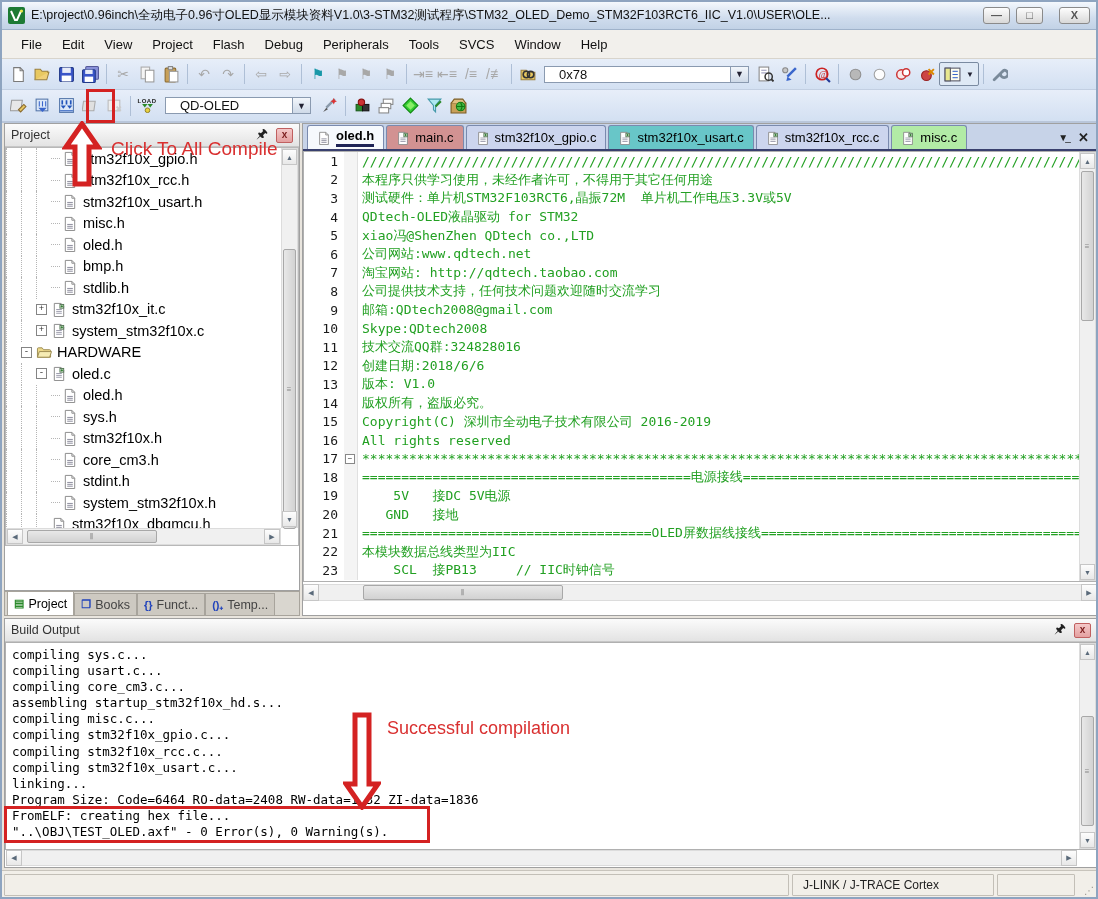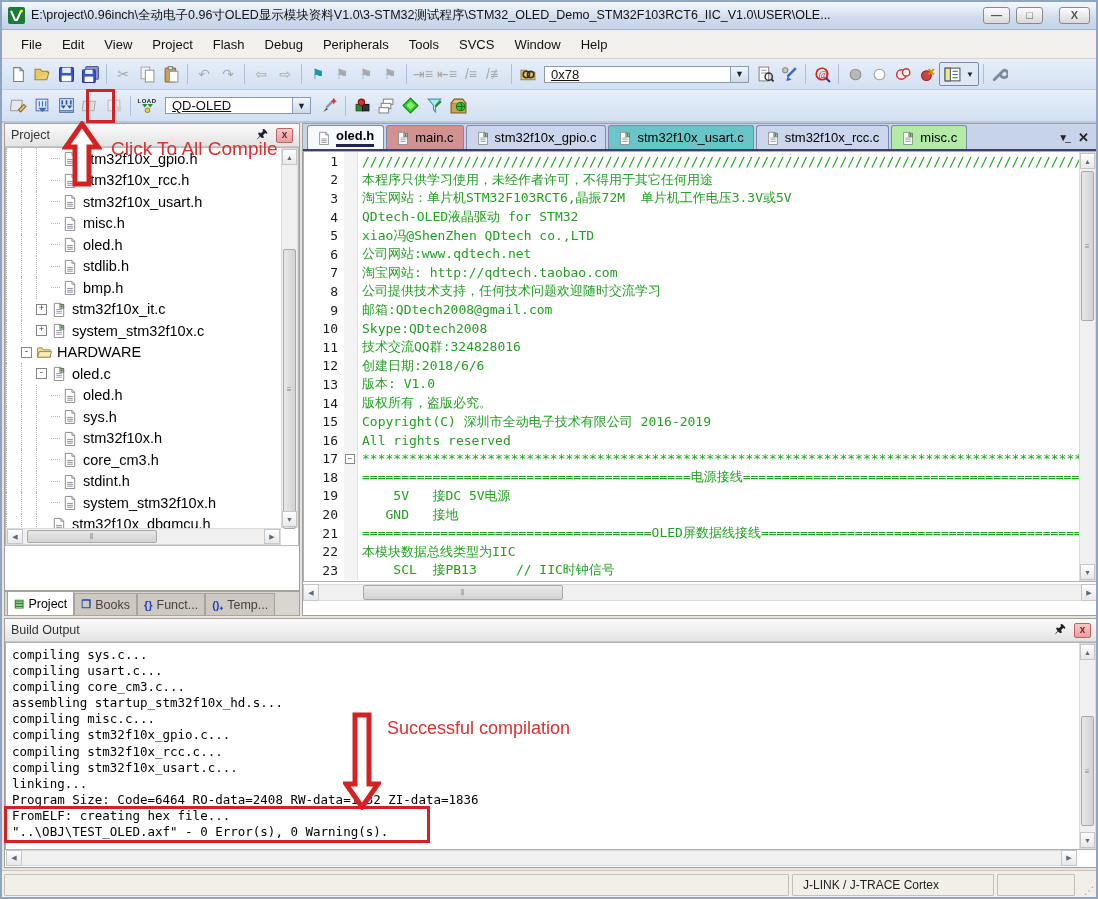--- a/index.html
+++ b/index.html
@@ -27,21 +27,21 @@
   .toolbar{position:absolute;left:0;width:100%;background:linear-gradient(#e7eef9,#d3e0f2);
     display:flex;align-items:center;padding-left:4px;}
   #toolbar1{top:57px;height:31px;border-bottom:1px solid #c2cfe2;}
   #toolbar2{top:88px;height:33px;border-bottom:2px solid #b9c6da;}
   .tb{width:24px;height:24px;display:inline-flex;align-items:center;justify-content:center;flex:0 0 auto;border-radius:2px;}
   .tb svg{width:17px;height:17px;}
   .tbsep{width:1px;height:20px;background:#aebfd6;margin:0 4px;flex:0 0 auto;}
   .glyph{font-size:14px;line-height:1;}
   .gray{color:#a8a8a8;} .teal{color:#1898a8;}
   .combo{height:17px;background:#fff;border:1px solid #8a9ab0;display:flex;align-items:center;
-    font-size:13px;color:#111;position:relative;padding-left:6px;text-decoration:underline;}
+    font-size:13px;color:#111;position:relative;padding-left:14px;}
   .combo .dd{position:absolute;right:0;top:0;width:18px;height:100%;background:linear-gradient(#f2f6fb,#cfdae8);
     border-left:1px solid #8a9ab0;display:flex;align-items:center;justify-content:center;font-size:9px;color:#223;}
   #search-combo{width:205px;margin:0 4px;}
   #target-combo{width:146px;margin:0 6px;}
   .toggle-frame{border:1px solid #7a8aa0;border-radius:2px;background:#dfe9f5;display:inline-flex;align-items:center;padding:1px;}
 
   
   .panel-border{border:1px solid #a0a0a0;background:#fff;}
   .pane-header{height:23px;background:linear-gradient(#fbfbfb,#e3e3e3);border-bottom:1px solid #c6c6c6;
     display:flex;align-items:center;font-size:12.5px;color:#333;padding:0 6px;}
@@ -461,35 +461,35 @@
             <span class="t-ind" style="width: 15px;"></span>
             <span class="t-ind" style="width: 15px;"></span>
             <span class="t-stub"></span>
             <svg viewBox="0 0 16 16" class="ficon">
               <path d="M3 1.5h7l3 3v11H3z" fill="#fff" stroke="#888"></path>
               <path d="M10 1.5v3h3" fill="none" stroke="#888"></path>
               <line x1="5" y1="9" x2="11" y2="9" stroke="#889"></line>
               <line x1="5" y1="11" x2="11" y2="11" stroke="#889"></line>
               <line x1="5" y1="13" x2="11" y2="13" stroke="#889"></line>
             </svg>
+            <span>bmp.h</span>
+          </div>
+          <div class="trow">
+            <span class="t-ind" style="width: 15px;"></span>
+            <span class="t-ind" style="width: 15px;"></span>
+            <span class="t-ind" style="width: 15px;"></span>
+            <span class="t-stub"></span>
+            <svg viewBox="0 0 16 16" class="ficon">
+              <path d="M3 1.5h7l3 3v11H3z" fill="#fff" stroke="#888"></path>
+              <path d="M10 1.5v3h3" fill="none" stroke="#888"></path>
+              <line x1="5" y1="9" x2="11" y2="9" stroke="#889"></line>
+              <line x1="5" y1="11" x2="11" y2="11" stroke="#889"></line>
+              <line x1="5" y1="13" x2="11" y2="13" stroke="#889"></line>
+            </svg>
             <span>stdlib.h</span>
-          </div>
-          <div class="trow">
-            <span class="t-ind" style="width: 15px;"></span>
-            <span class="t-ind" style="width: 15px;"></span>
-            <span class="t-ind" style="width: 15px;"></span>
-            <span class="t-stub"></span>
-            <svg viewBox="0 0 16 16" class="ficon">
-              <path d="M3 1.5h7l3 3v11H3z" fill="#fff" stroke="#888"></path>
-              <path d="M10 1.5v3h3" fill="none" stroke="#888"></path>
-              <line x1="5" y1="9" x2="11" y2="9" stroke="#889"></line>
-              <line x1="5" y1="11" x2="11" y2="11" stroke="#889"></line>
-              <line x1="5" y1="13" x2="11" y2="13" stroke="#889"></line>
-            </svg>
-            <span>bmp.h</span>
           </div>
           <div class="trow">
             <span class="t-ind" style="width: 15px;"></span>
             <span class="t-ind" style="width: 15px;"></span>
             <span class="expander">+</span>
             <svg viewBox="0 0 16 16" class="ficon">
               <path d="M3 1.5h7l3 3v11H3z" fill="#fff" stroke="#888"></path>
               <path d="M10 1.5v3h3" fill="none" stroke="#888"></path>
               <line x1="5" y1="8" x2="11" y2="8" stroke="#99a"></line>
               <line x1="5" y1="10" x2="11" y2="10" stroke="#99a"></line>
@@ -747,21 +747,21 @@
           <span class="lbl">misc.c</span>
         </div>
         <div class="tabbar-right">
           <span style="font-size:10px">▼̲</span>
           <span style="font-size:13px;font-weight:bold">✕</span>
         </div>
       </div>
     <div id="code-area">
         <div class="cl"><span class="ln">1</span><span class="fm"></span><span class="ct">////////////////////////////////////////////////////////////////////////////////////////////////////////////////////////</span></div>
         <div class="cl"><span class="ln">2</span><span class="fm"></span><span class="ct">本程序只供学习使用，未经作者许可，不得用于其它任何用途</span></div>
-        <div class="cl"><span class="ln">3</span><span class="fm"></span><span class="ct">淘宝网站：单片机STM32F103RCT6,晶振72M  单片机工作电压3.3V或5V</span></div>
+        <div class="cl"><span class="ln">3</span><span class="fm"></span><span class="ct">测试硬件：单片机STM32F103RCT6,晶振72M  单片机工作电压3.3V或5V</span></div>
         <div class="cl"><span class="ln">4</span><span class="fm"></span><span class="ct">QDtech-OLED液晶驱动 for STM32</span></div>
         <div class="cl"><span class="ln">5</span><span class="fm"></span><span class="ct">xiao冯@ShenZhen QDtech co.,LTD</span></div>
         <div class="cl"><span class="ln">6</span><span class="fm"></span><span class="ct">公司网站:www.qdtech.net</span></div>
         <div class="cl"><span class="ln">7</span><span class="fm"></span><span class="ct">淘宝网站: http://qdtech.taobao.com</span></div>
         <div class="cl"><span class="ln">8</span><span class="fm"></span><span class="ct">公司提供技术支持，任何技术问题欢迎随时交流学习</span></div>
         <div class="cl"><span class="ln">9</span><span class="fm"></span><span class="ct">邮箱:QDtech2008@gmail.com</span></div>
         <div class="cl"><span class="ln">10</span><span class="fm"></span><span class="ct">Skype:QDtech2008</span></div>
         <div class="cl"><span class="ln">11</span><span class="fm"></span><span class="ct">技术交流QQ群:324828016</span></div>
         <div class="cl"><span class="ln">12</span><span class="fm"></span><span class="ct">创建日期:2018/6/6</span></div>
         <div class="cl"><span class="ln">13</span><span class="fm"></span><span class="ct">版本: V1.0</span></div>

